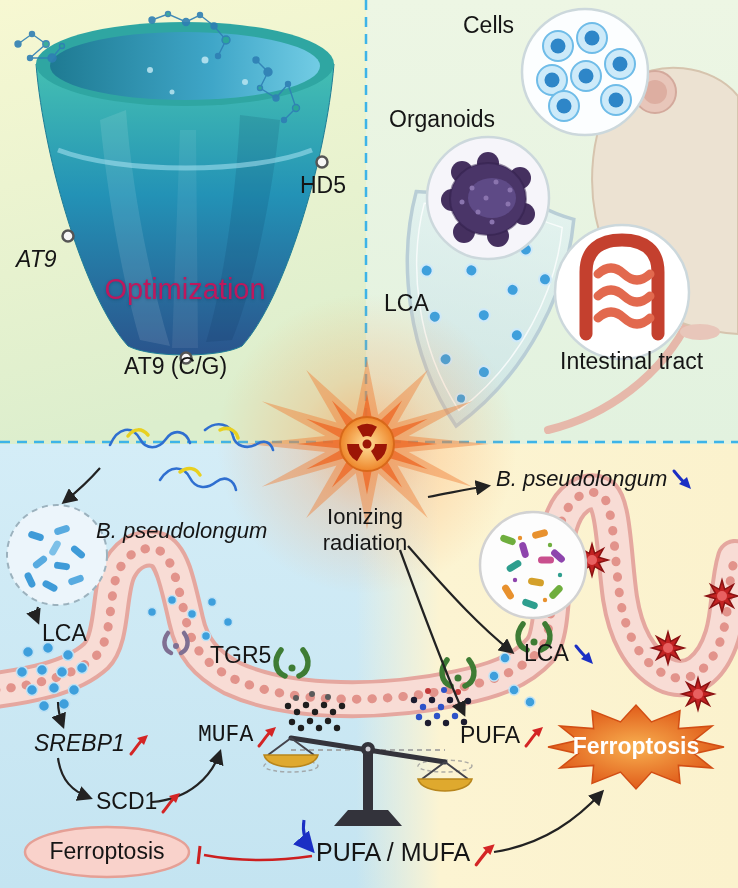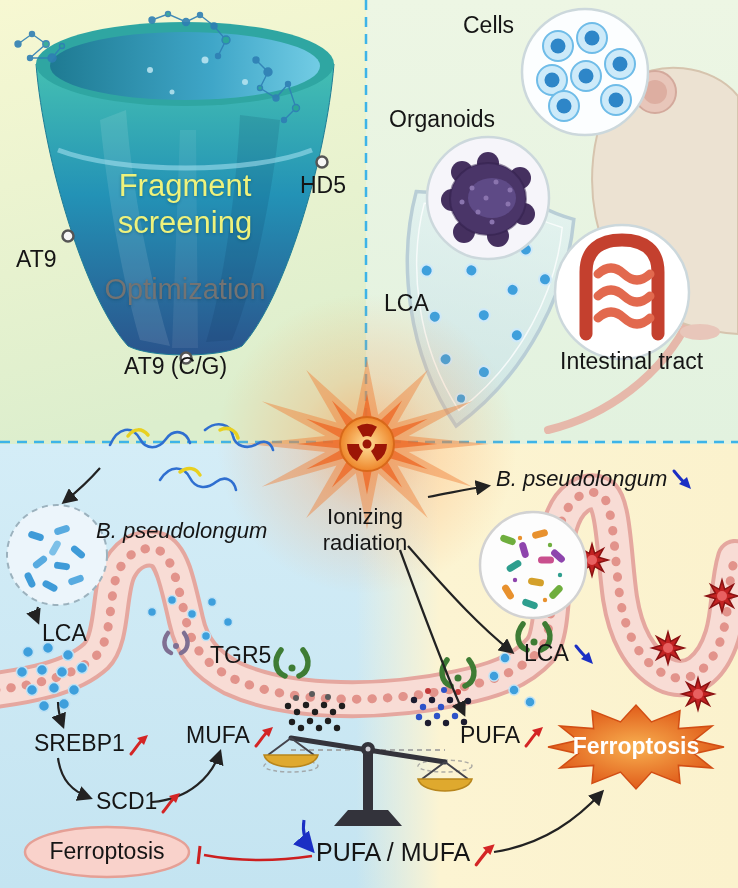--- a/index.html
+++ b/index.html
@@ -4,21 +4,21 @@
 <style>
   html,body{margin:0;padding:0;background:#dfe7ea}
   .canvas{position:relative;width:738px;height:888px;overflow:hidden;
           font-family:"Liberation Sans",sans-serif;background:#eef3da}
   svg.art{position:absolute;left:0;top:0}
   .lbl{position:absolute;display:flex;align-items:flex-end;gap:3px;
        color:#151515;font-size:23px;line-height:1.18;white-space:nowrap}
   .lbl.center{justify-content:center;text-align:center;white-space:normal}
   .it{font-style:italic}
   .big-yellow{font-size:31px;color:#eef27c;text-shadow:0 1px 3px rgba(0,60,80,.4);font-weight:500}
-  .gold{font-size:29px;color:#737373;text-shadow:0 1px 3px rgba(0,60,80,.35);font-weight:500}
+  .gold{font-size:29px;color:#be185d;text-shadow:0 1px 3px rgba(0,60,80,.35);font-weight:500}
   .white{color:#ffffff;font-weight:600}
   .ratio{font-size:25px}
   .arrow-ico{flex:0 0 auto}
 </style>
 </head>
 <body>
 
 <div class="canvas">
 
 <svg class="art" width="738" height="888" viewBox="0 0 738 888">
@@ -416,30 +416,27 @@
   <path d="M428,497 C455,492 468,489 488,486" marker-end="url(#mB)"></path>
   <path d="M408,546 C455,600 482,628 512,652" marker-end="url(#mB)"></path>
   <path d="M400,550 C435,645 452,688 464,714" marker-end="url(#mB)"></path>
   <path d="M494,852 C545,844 578,818 602,792" marker-end="url(#mB)"></path>
 </g>
 <path d="M312,856 C272,862 236,861 204,855" fill="none" stroke="#cc1f1f" stroke-width="2.5"></path>
 <line x1="200" y1="846" x2="198" y2="864" stroke="#cc1f1f" stroke-width="3"></line>
 <path d="M304,820 C302,832 305,842 312,850" fill="none" stroke="#1b2fc4" stroke-width="3" marker-end="url(#mBl)"></path>
 </svg>
 
-<div class="lbl center big-yellow" style="left:75px;top:168px;width:220px;">
-      <span>Fragment screening</span>
-    </div>
 <div class="lbl center gold" style="left:85px;top:272px;width:200px;">
       <span>Optimization</span>
     </div>
 <div class="lbl" style="left:300px;top:172px;">
       <span>HD5</span>
     </div>
-<div class="lbl" style="left:16px;top:246px;">
+<div class="lbl" style="left:16px;top:246px;font-style:italic;">
       <span>AT9</span>
     </div>
 <div class="lbl" style="left:124px;top:353px;">
       <span>AT9 (C/G)</span>
     </div>
 
 <div class="lbl" style="left:463px;top:12px;">
       <span>Cells</span>
     </div>
 <div class="lbl" style="left:389px;top:106px;">
@@ -459,35 +456,35 @@
 <div class="lbl it" style="left:96px;top:518px;font-size:22px;">
       <span>B. pseudolongum</span>
     </div>
 <div class="lbl" style="left:42px;top:620px;">
       <span>LCA</span>
     </div>
 <div class="lbl" style="left:210px;top:642px;">
       <span>TGR5</span>
     </div>
 
-<div class="lbl" style="left:34px;top:730px;">
+<div class="lbl" style="left:34px;top:730px;font-style:italic;">
   <span>SREBP1</span>
   <svg class="arrow-ico" width="24" height="24" viewBox="0 0 24 24">
         <path d="M3,21 C7,16 11,10 15,6" stroke="#d42525" stroke-width="3" fill="none" stroke-linecap="round"></path>
         <path d="M9,5 L20,2 L16,12 Z" fill="#d42525"></path>
       </svg>
 </div>
 <div class="lbl" style="left:96px;top:788px;">
   <span>SCD1</span>
   <svg class="arrow-ico" width="24" height="24" viewBox="0 0 24 24">
         <path d="M3,21 C7,16 11,10 15,6" stroke="#d42525" stroke-width="3" fill="none" stroke-linecap="round"></path>
         <path d="M9,5 L20,2 L16,12 Z" fill="#d42525"></path>
       </svg>
 </div>
-<div class="lbl" style="left:186px;top:722px;">
+<div class="lbl" style="left:198px;top:722px;font-family:Liberation Mono, monospace;">
   <span>MUFA</span>
   <svg class="arrow-ico" width="24" height="24" viewBox="0 0 24 24">
         <path d="M3,21 C7,16 11,10 15,6" stroke="#d42525" stroke-width="3" fill="none" stroke-linecap="round"></path>
         <path d="M9,5 L20,2 L16,12 Z" fill="#d42525"></path>
       </svg>
 </div>
 
 <div class="lbl it" style="left:496px;top:466px;font-size:22px;">
   <span>B. pseudolongum</span>
   <svg class="arrow-ico" width="24" height="24" viewBox="0 0 24 24">

